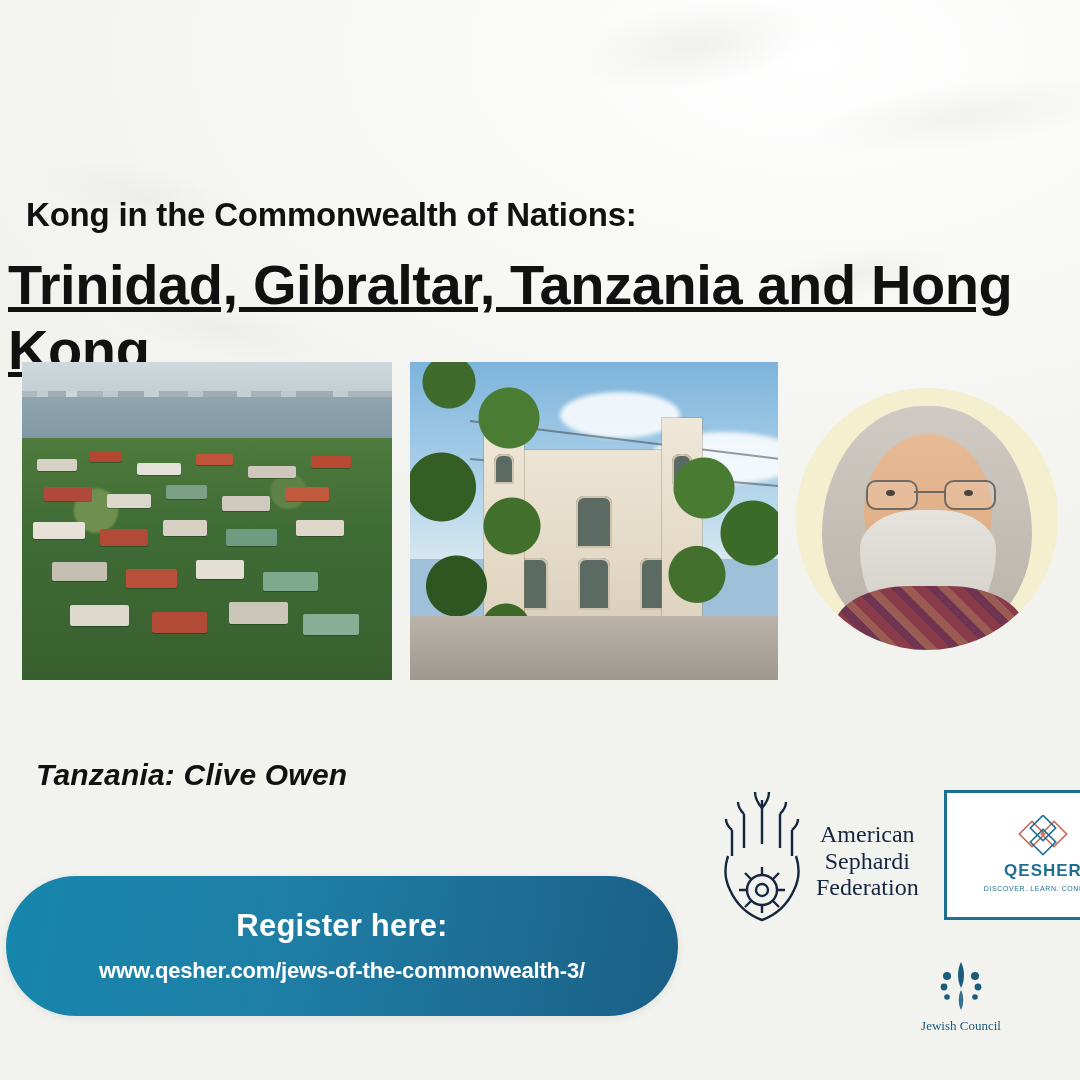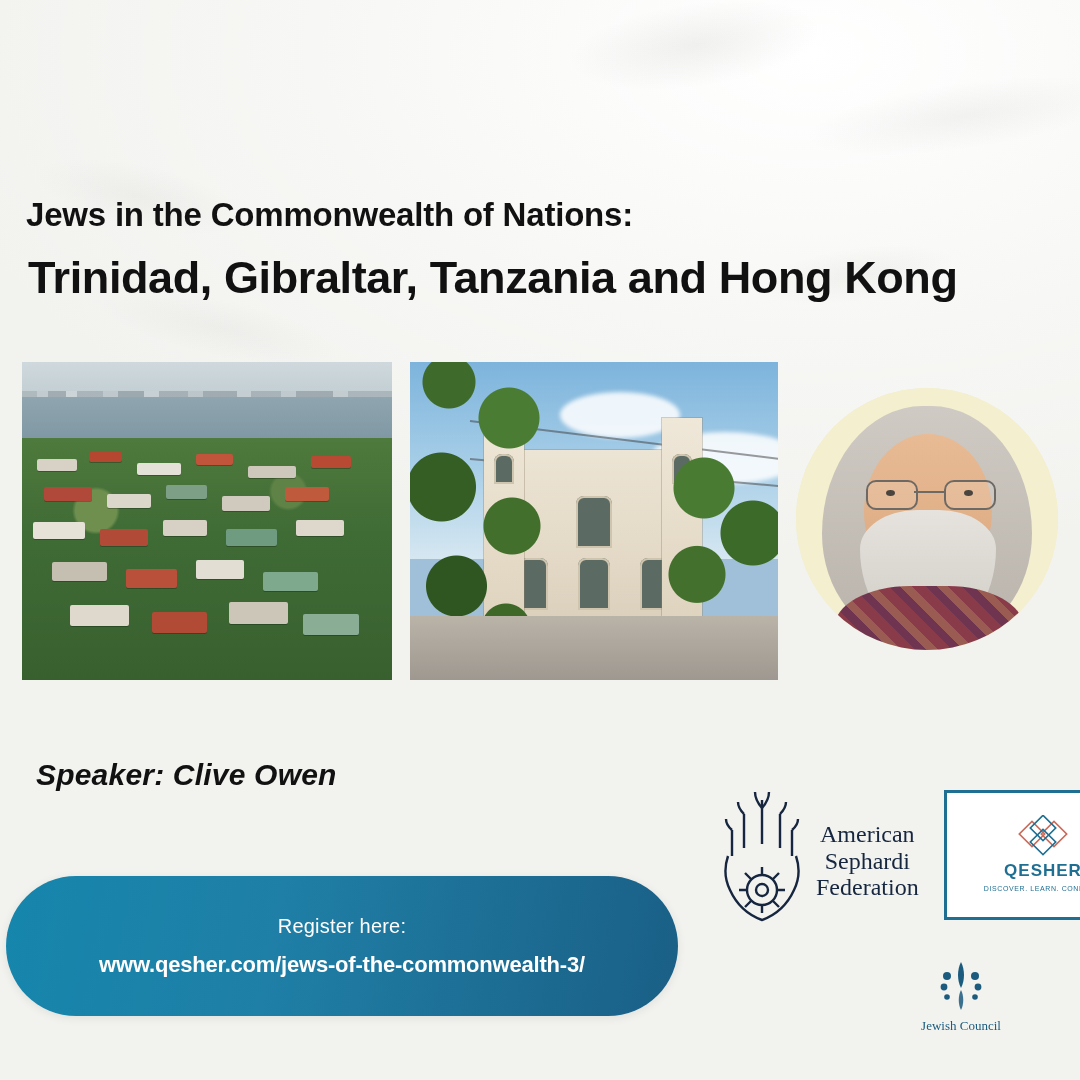--- a/index.html
+++ b/index.html
@@ -73,26 +73,27 @@
     position: absolute;
     left: 26px;
     top: 196px;
     font-size: 33px;
     font-weight: bold;
     color: #111111;
     letter-spacing: -0.2px;
   }
   .title-line2 {
     position: absolute;
-    left: 28px;
+    left: 8px;
     top: 252px;
-    font-size: 45px;
+    font-size: 56px;
     font-weight: bold;
     color: #111111;
     letter-spacing: -0.4px;
+    text-decoration: underline;
   }
 
   
   .photo-trinidad {
     position: absolute;
     left: 22px;
     top: 362px;
     width: 370px;
     height: 318px;
     overflow: hidden;
@@ -260,22 +261,22 @@
     border-radius: 70px;
     background: linear-gradient(100deg, #1686ac 0%, #1f7fa6 40%, #1d6f96 70%, #1a5f86 100%);
     display: flex;
     flex-direction: column;
     align-items: center;
     justify-content: center;
     box-shadow: 0 2px 10px rgba(0,0,0,.08);
   }
   .register-title {
     color: #ffffff;
-    font-size: 20px;
-    font-weight: normal;
+    font-size: 31px;
+    font-weight: bold;
     letter-spacing: 0.2px;
   }
   .register-url {
     color: #ffffff;
     font-size: 22px;
     font-weight: bold;
     margin-top: 14px;
     letter-spacing: -0.2px;
   }
 
@@ -353,21 +354,21 @@
 </style>
 </head>
 <body>
 
 <div class="poster">
 
   <div class="shadow-wash"></div>
   <div class="shadow-wash2"></div>
 
 
-  <div class="title-line1">Jews in the Commonwealth of Nations:</div>
+  <div class="title-line1">Kong in the Commonwealth of Nations:</div>
   <div class="title-line2">Trinidad, Gibraltar, Tanzania and Hong Kong</div>
 
   <div class="photo-trinidad">
     <div class="tt-sky"></div>
     <div class="tt-far-city"></div>
     <div class="tt-bay"></div>
     <div class="tt-hill"></div>
     <div class="tt-roofs">
       <div class="tt-roof" style="left:4%;  top:6%;  width:11%; height:5%;  background:#d8d2c6;"></div>
       <div class="tt-roof" style="left:18%; top:3%;  width:9%;  height:4.5%;background:#b5462f;"></div>
@@ -428,21 +429,21 @@
     <div class="sp-glasses">
       <div class="sp-lens" style="left:0;"></div>
       <div class="sp-lens" style="left:78px;"></div>
       <div class="sp-bridge"></div>
       <div class="sp-eye" style="left:20px;"></div>
       <div class="sp-eye" style="left:98px;"></div>
     </div>
     <div class="sp-shirt"></div>
   </div>
 
-  <div class="speaker-line">Speaker: Clive Owen</div>
+  <div class="speaker-line">Tanzania: Clive Owen</div>
 
   <div class="register-pill">
     <div class="register-title">Register here:</div>
     <div class="register-url">www.qesher.com/jews-of-the-commonwealth-3/</div>
   </div>
 
   <div class="logo-asf">
     <svg class="asf-mark" viewBox="0 0 96 150">
       <g fill="none" stroke="#16263f" stroke-width="2.4">
         <path d="M48 14 v44"></path>

